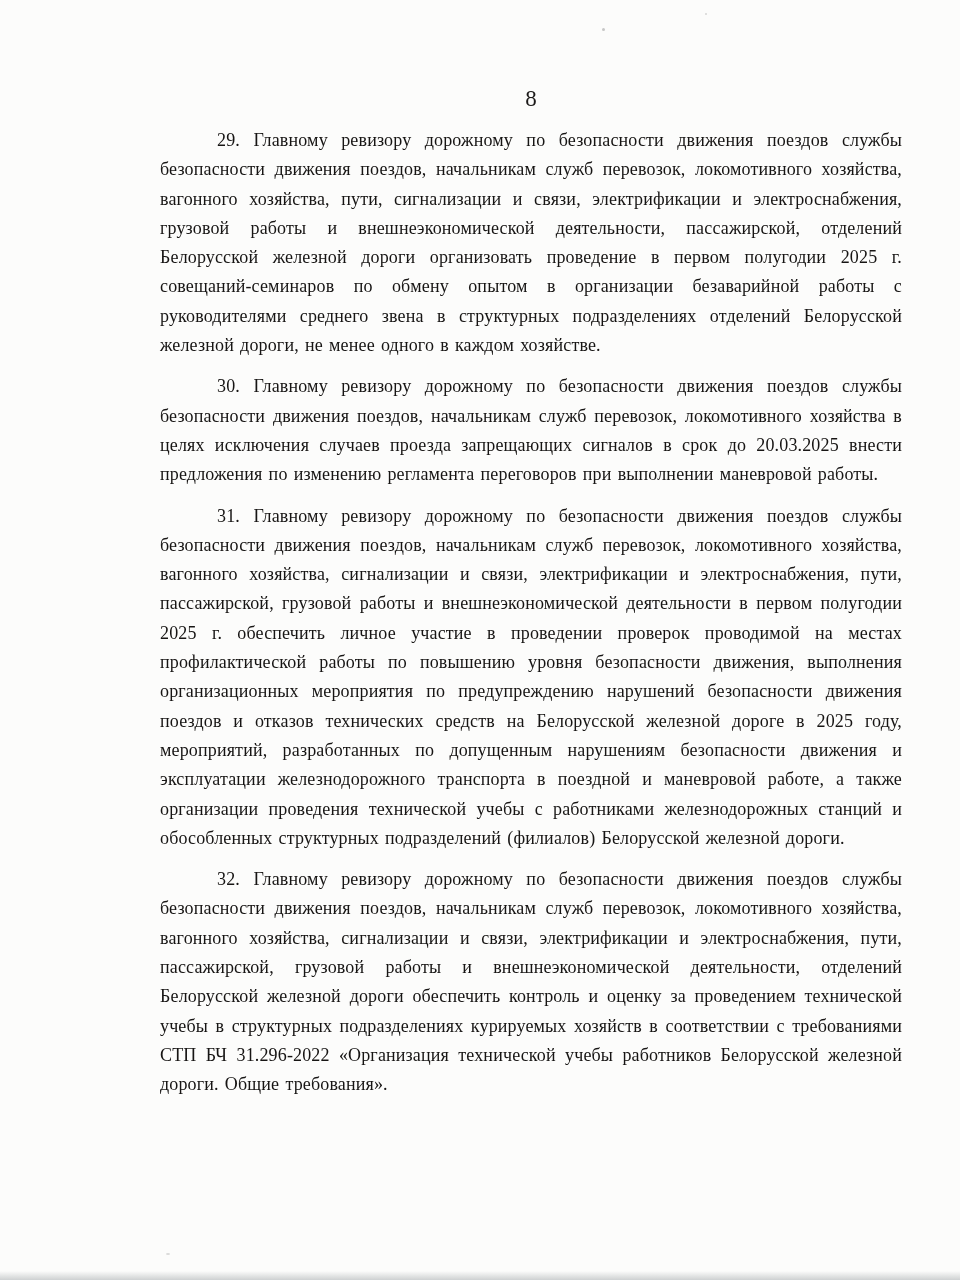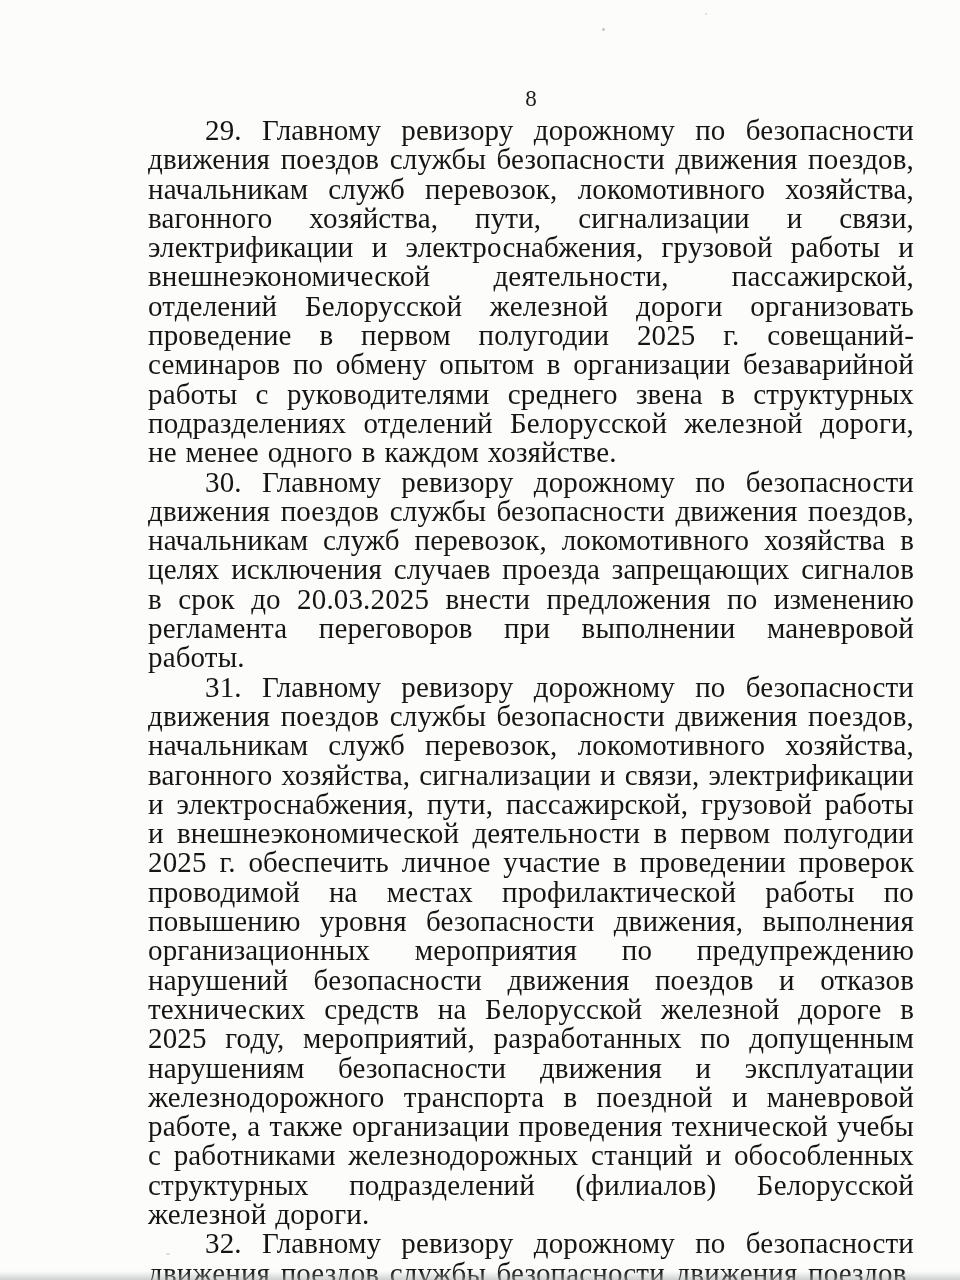--- a/index.html
+++ b/index.html
@@ -23,22 +23,22 @@
     width: 766px;
   }
   .page-number {
     font-size: 23px;
     line-height: 30px;
     text-align: center;
     margin: 0 0 2px 0;
     color: #1b1918;
   }
   p.para {
-    margin: 0;
-    font-size: 29px;
+    margin: 12px;
+    font-size: 18px;
     line-height: 29.3px;
     text-align: justify;
     text-indent: 57px;
     letter-spacing: 0.15px;
     word-spacing: 1.5px;
     color: #171514;
   }
   
   .scan-bottom-edge {
     position: absolute;

